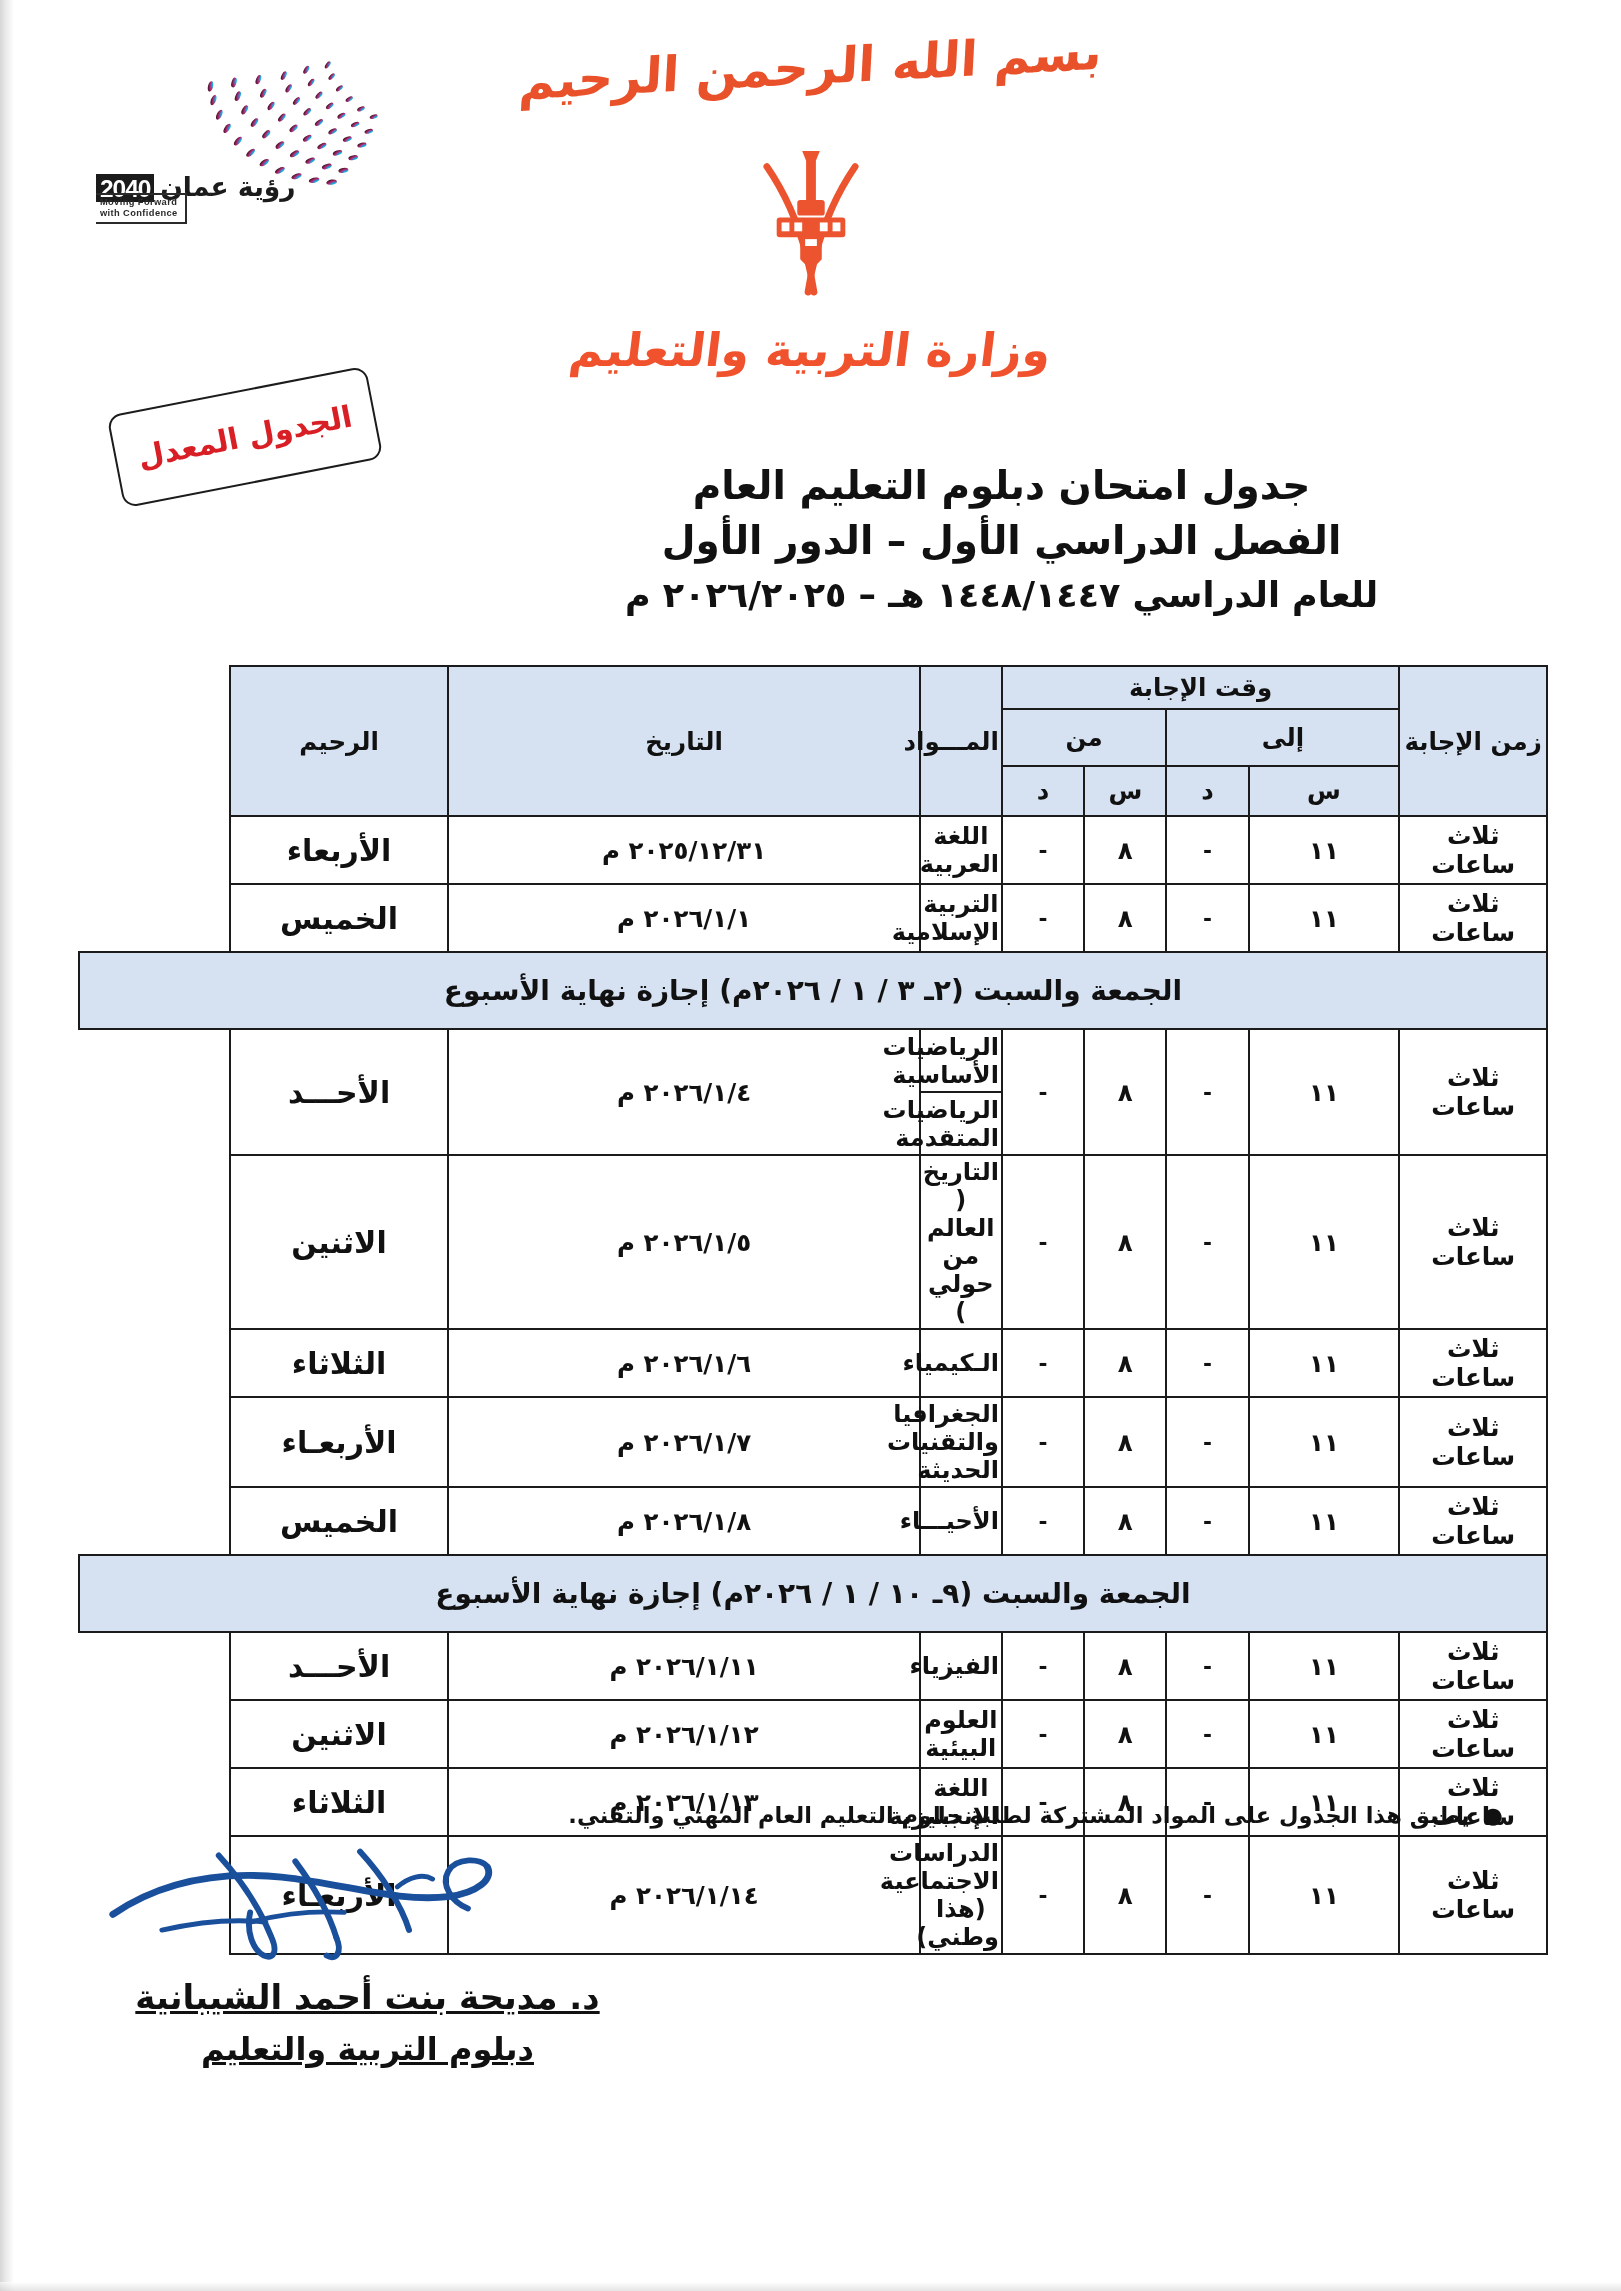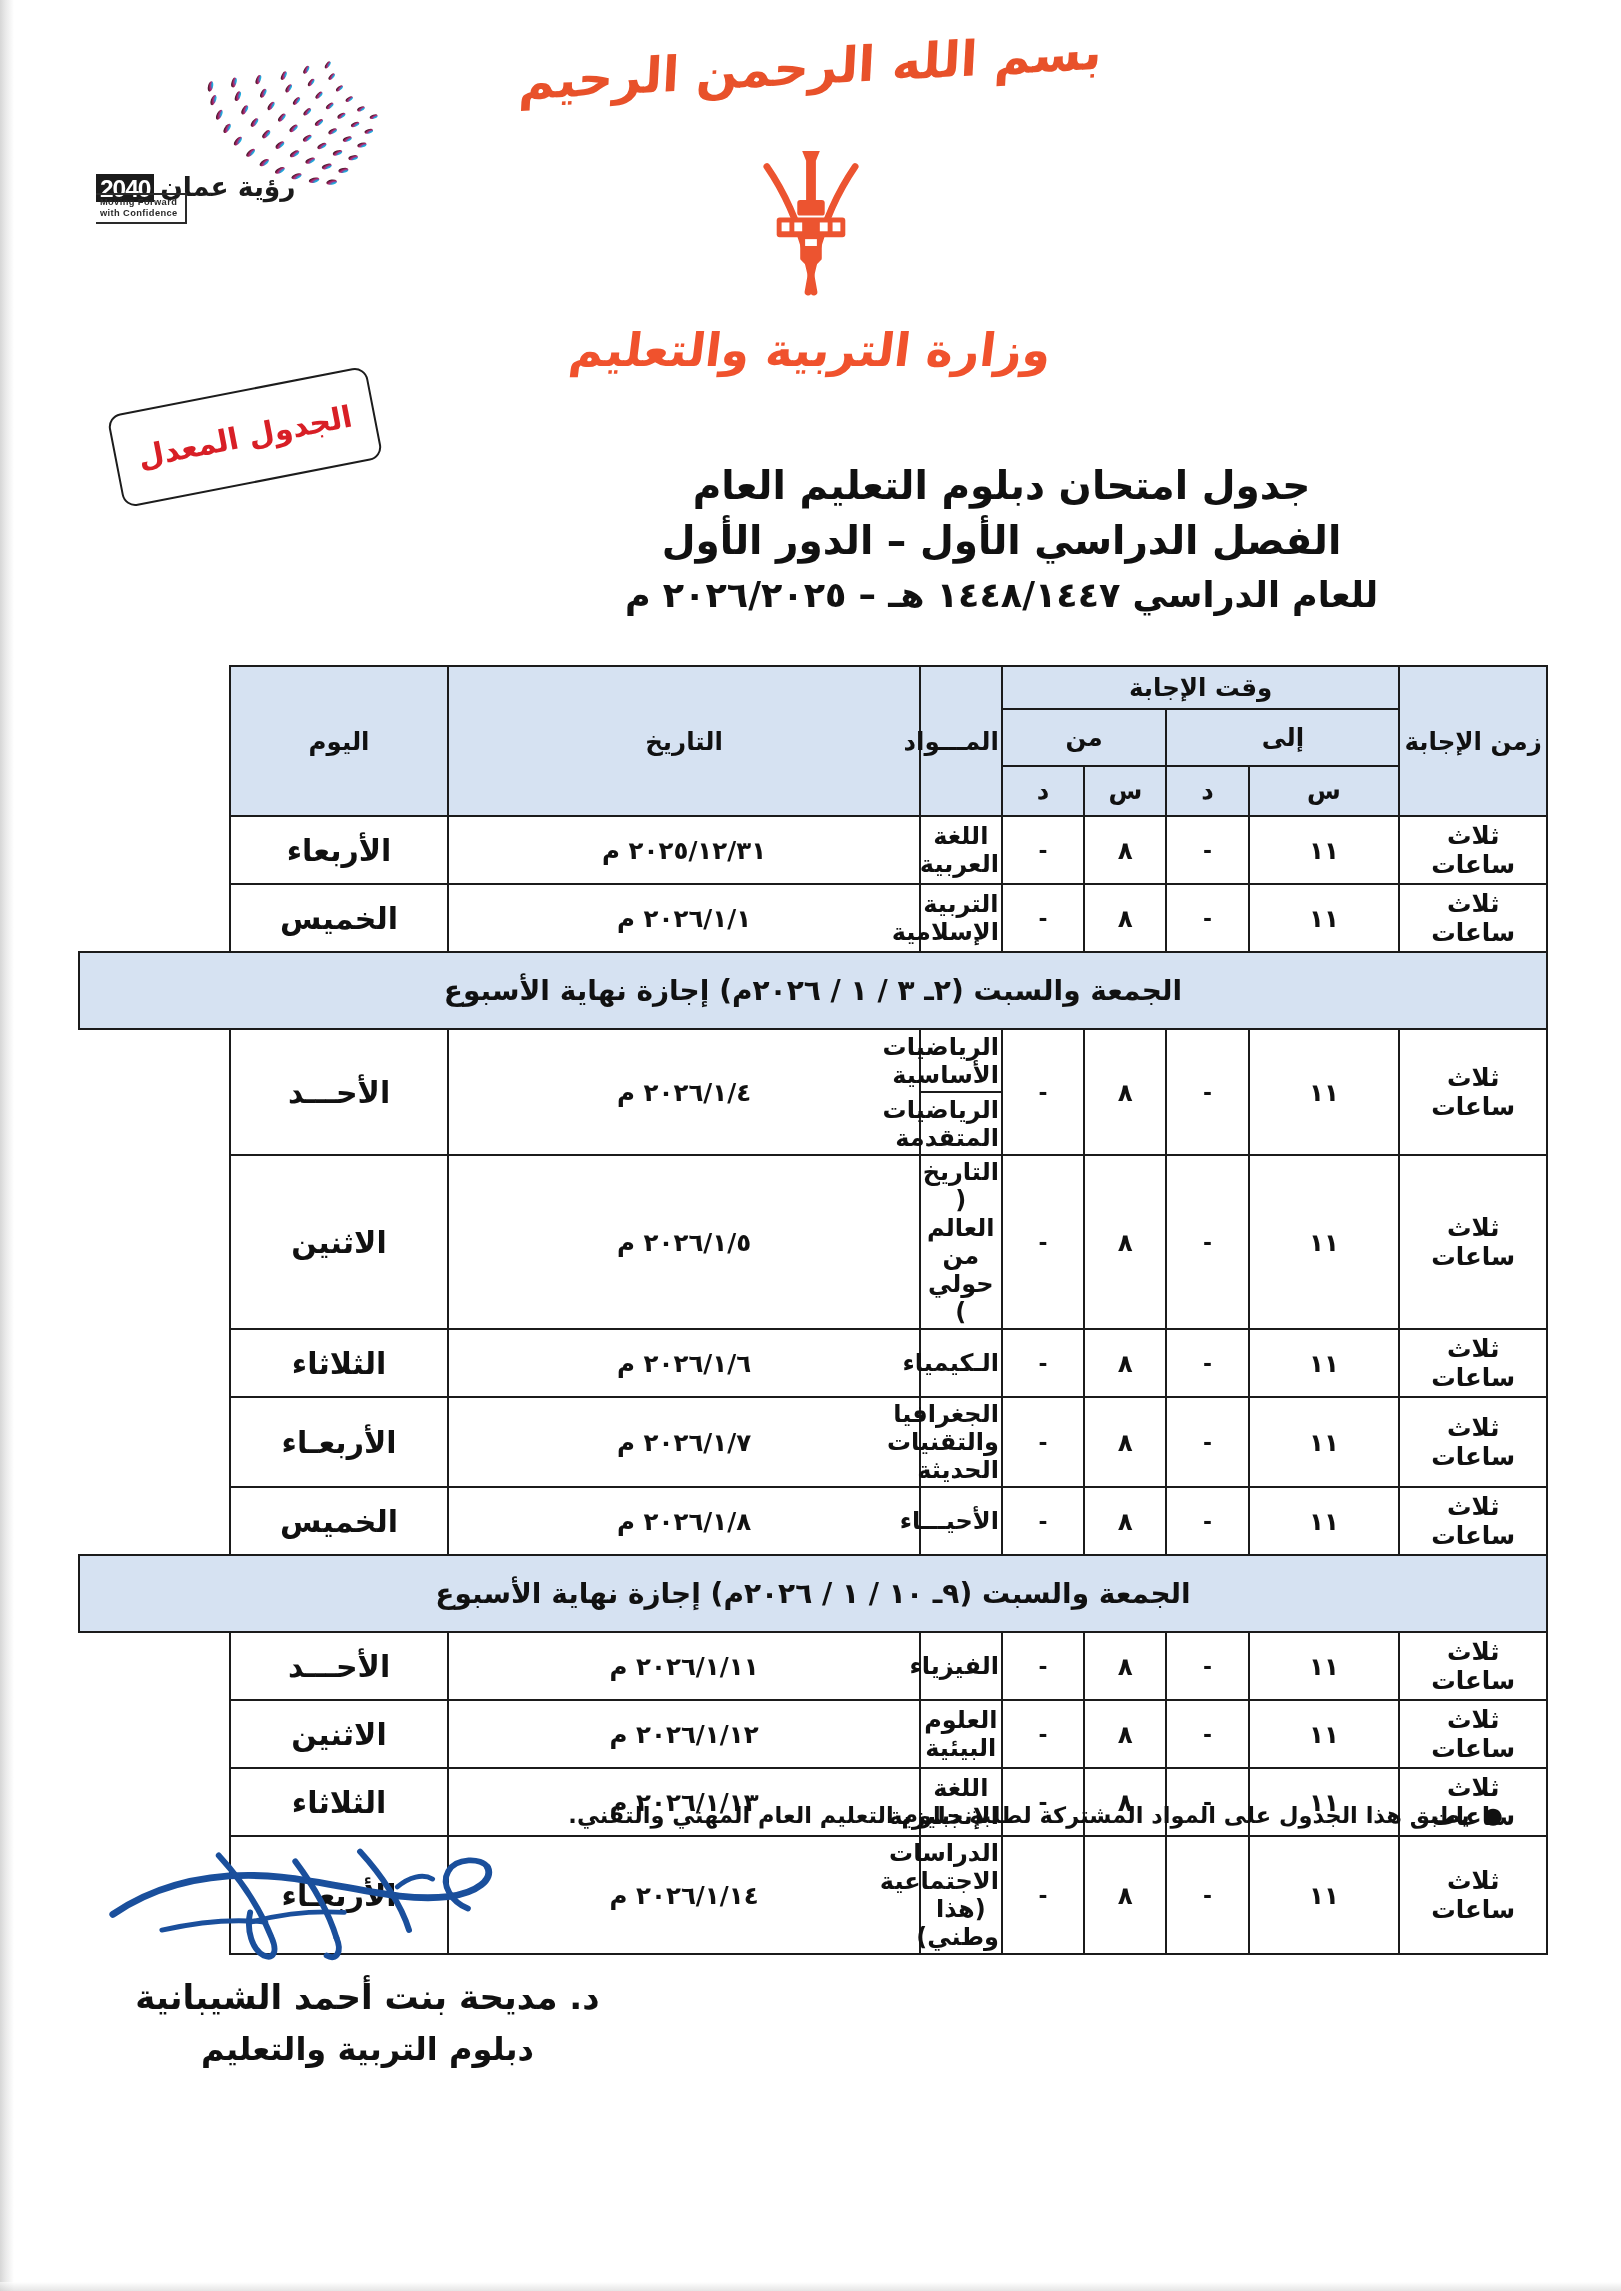--- a/index.html
+++ b/index.html
@@ -238,20 +238,21 @@
   .sign-block {
     position: absolute;
     left: 93px;
     top: 1970px;
     width: 549px;
     text-align: center;
     direction: rtl;
     color: #111111;
     font-family: "DejaVu Sans", sans-serif;
     font-weight: bold;
+    text-decoration: underline;
   }
   .sign-name  { font-size: 34px; line-height: 1.6; }
   .sign-title { font-size: 32px; line-height: 1.6; }
 </style>
 </head>
 <body>
 
 <div class="page">
 
   <div class="scan-edge-left"></div>
@@ -390,21 +391,21 @@
         <col style="width:338px">
         <col style="width:157px">
         <col style="width:108px">
       </colgroup>
       <thead>
         <tr>
           <th class="th-tall" rowspan="3">زمن الإجابة</th>
           <th colspan="4">وقت الإجابة</th>
           <th class="th-tall" rowspan="3">المـــواد</th>
           <th class="th-tall" rowspan="3">التاريخ</th>
-          <th class="th-tall" rowspan="3">اليوم</th>
+          <th class="th-tall" rowspan="3">الرحيم</th>
         </tr>
         <tr>
           <th class="th-sub" colspan="2">إلى</th>
           <th class="th-sub" colspan="2">من</th>
         </tr>
         <tr>
           <th class="th-unit">س</th>
           <th class="th-unit">د</th>
           <th class="th-unit">س</th>
           <th class="th-unit">د</th>

